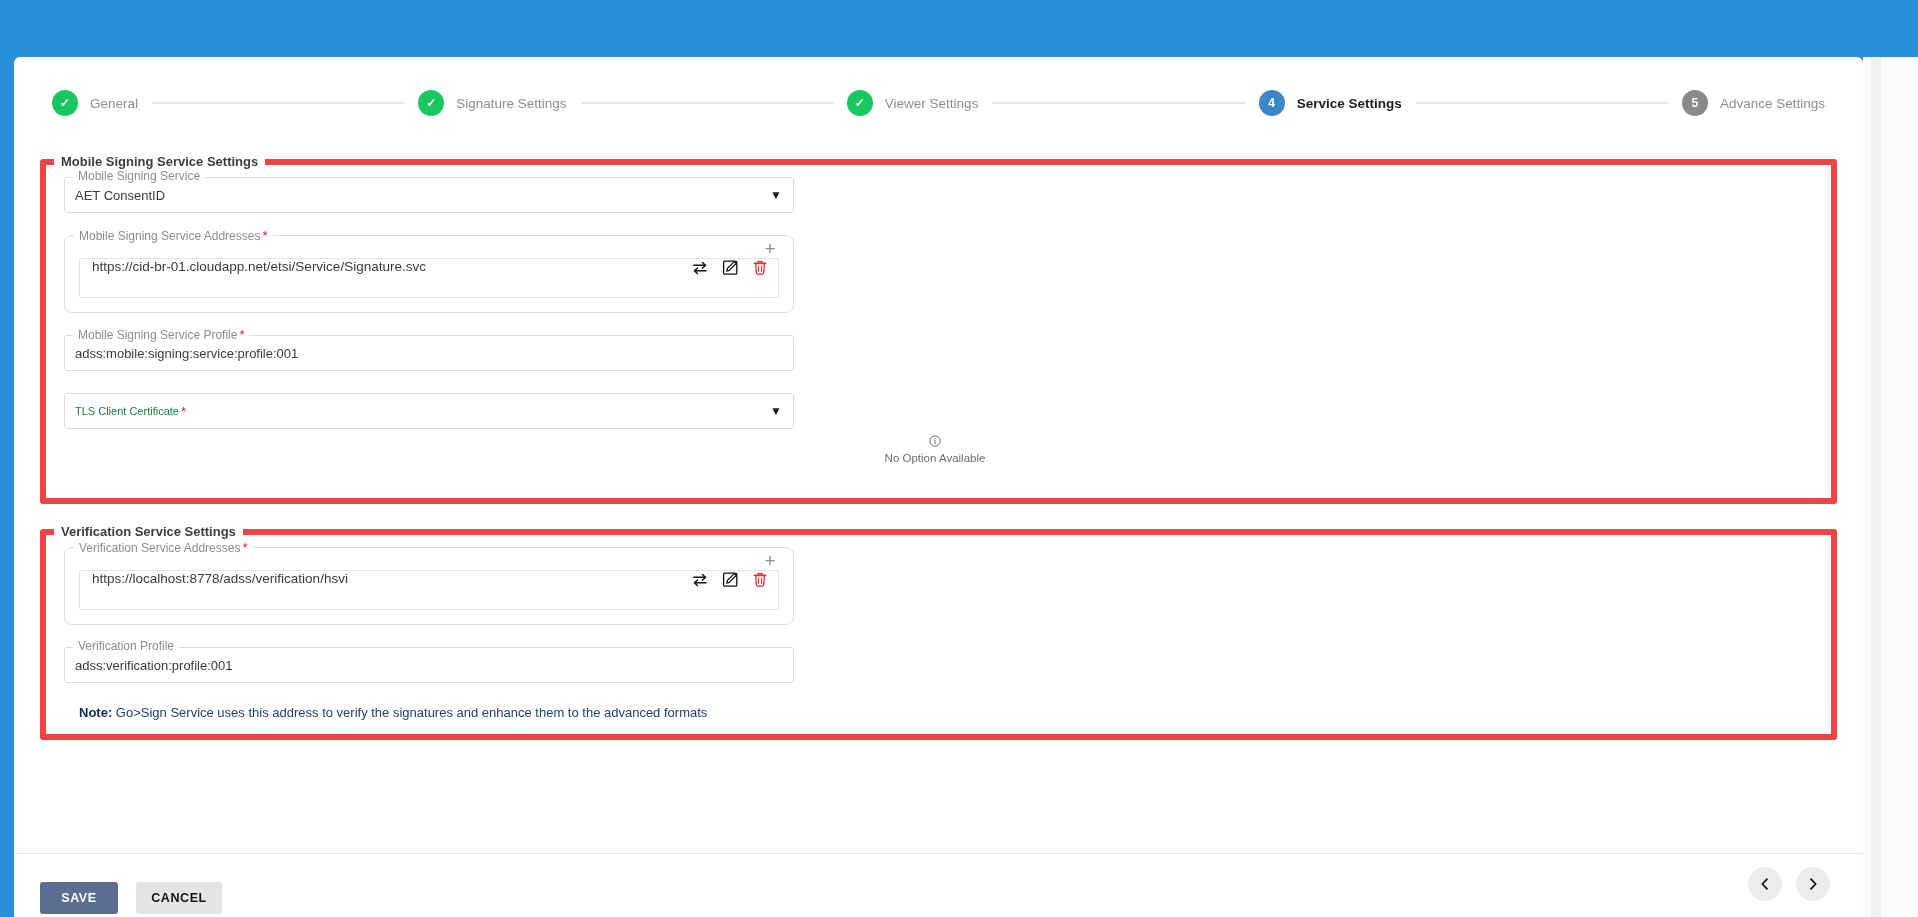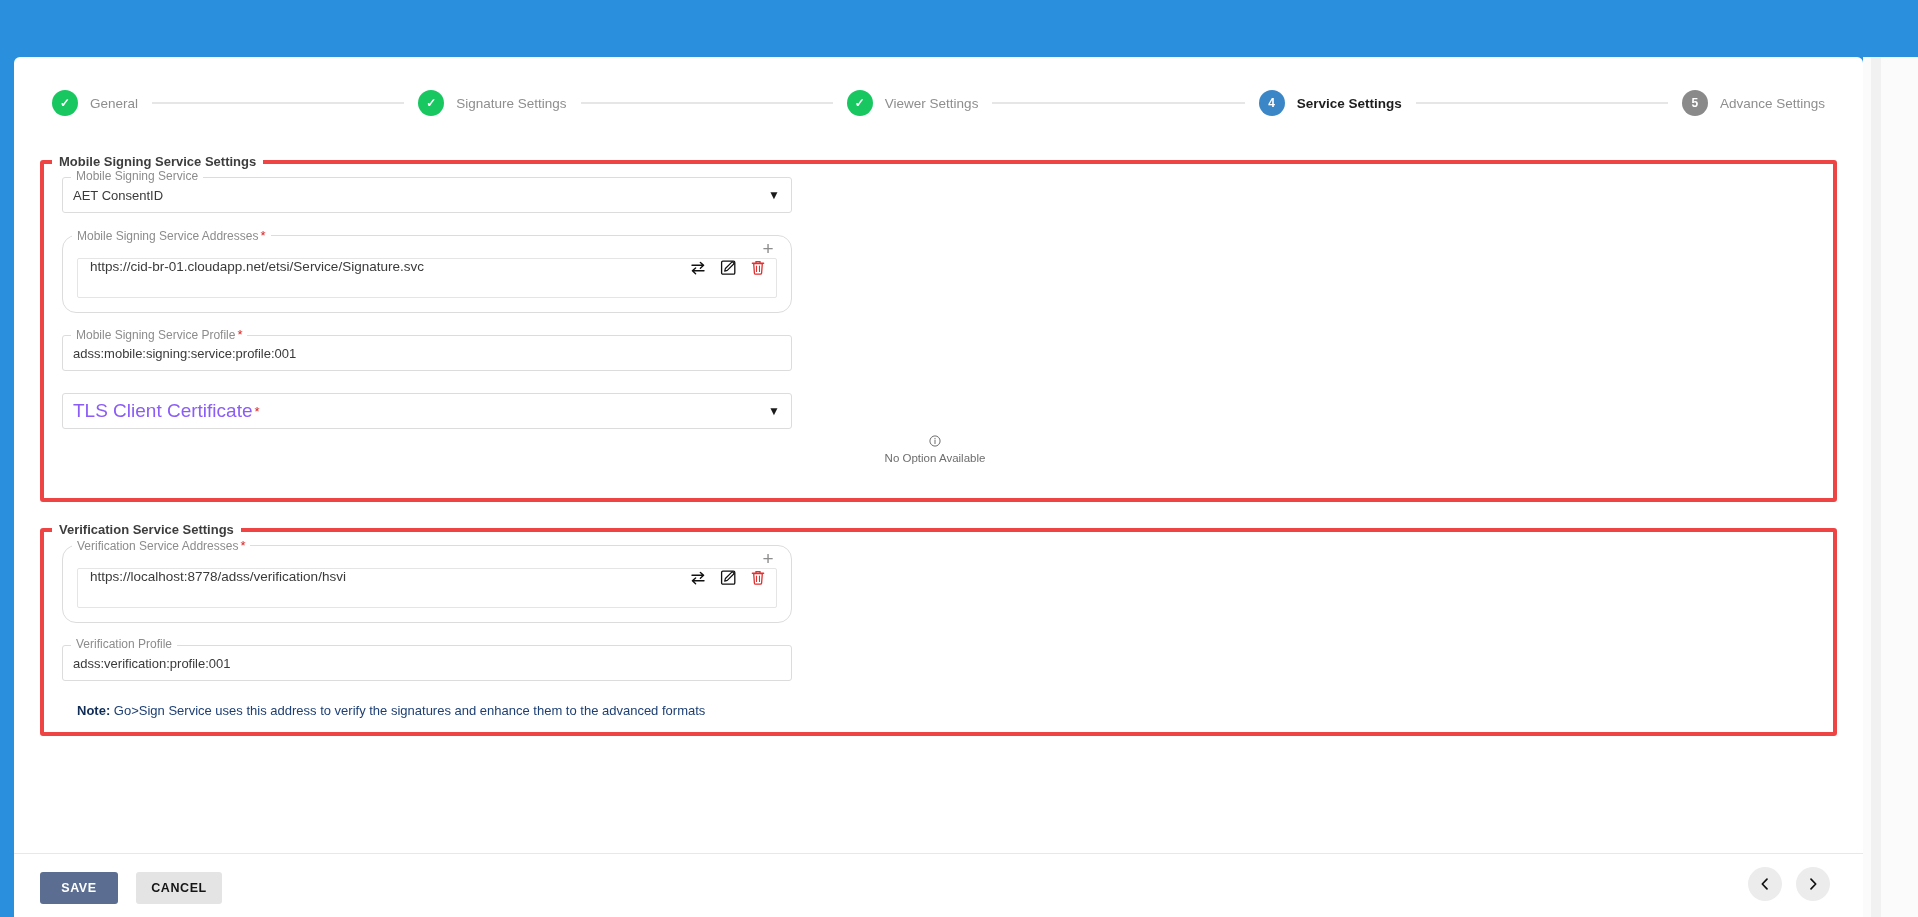--- a/index.html
+++ b/index.html
@@ -82,21 +82,21 @@
 
   
   .body-area {
     position: absolute; left: 0; top: 97px;
     width: 1849px; height: 700px;
     padding: 0 26px;
   }
 
   
   .group {
-    border: 4px solid #ef4444; border-radius: 3px;
+    border: 6px solid #ef4444; border-radius: 3px;
     margin: 0 0 20px 0;
     padding: 0 8px 14px 0;
   }
   .group > legend {
     font-size: 13px; color: #3d3d3d; font-weight: 700;
     padding: 0 7px; margin-left: 8px;
   }
   .group-inner { padding: 8px 18px 0 18px; }
 
   
@@ -116,30 +116,30 @@
     position: absolute; left: 9px; top: -8px;
     background: #fff; padding: 0 5px;
     font-size: 12px; color: #8c8c8c;
     white-space: nowrap; z-index: 2;
   }
   .req { color: #e02020; font-size: 13px; margin-left: 2px; }
   .field-value {
     font-size: 13px; color: #3a3a3a;
     white-space: nowrap; overflow: hidden; text-overflow: ellipsis;
   }
-  .field-placeholder { font-size: 19px; color: #8b5cf6; }
+  .field-placeholder { font-size: 11px; color: #15803d; }
   .caret {
     position: absolute; right: 12px; top: 12px;
     font-size: 12px; color: #1a1a1a; line-height: 1;
   }
 
   
   .addr-wrap {
     position: relative;
-    border: 1px solid #dcdcdc; border-radius: 14px;
+    border: 1px solid #dcdcdc; border-radius: 8px;
     width: 730px; margin-bottom: 22px;
     padding: 22px 14px 14px 14px;
     background: #fff;
   }
   .add-btn {
     position: absolute; right: 14px; top: 4px;
     width: 18px; height: 18px;
     color: #8d8d8d; line-height: 18px; text-align: center;
     font-size: 19px; font-weight: 300; cursor: pointer;
     user-select: none;
@@ -171,21 +171,21 @@
   .note b { color: #0f2c57; margin-top: 11px; }
 
   
   .footer {
     position: absolute; left: 0; bottom: 0;
     width: 1849px; height: 64px;
     border-top: 1px solid #e8e8e8;
     background: #fff;
   }
   .btn {
-    position: absolute; top: 18px;
+    position: absolute; top: 28px;
     height: 32px; border: none; border-radius: 3px;
     font-size: 12.5px; font-weight: 700; letter-spacing: .6px;
     cursor: pointer; font-family: "Liberation Sans", sans-serif;
   }
   .btn-save {
     left: 26px; width: 78px;
     background: #5b6e92; color: #ffffff;
   }
   .btn-cancel {
     left: 122px; width: 86px;

